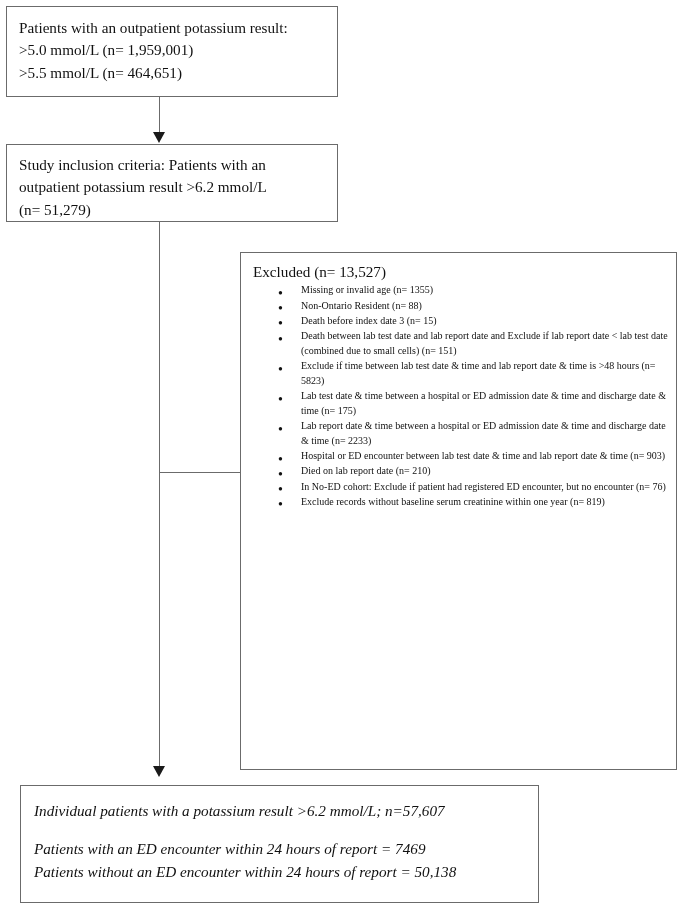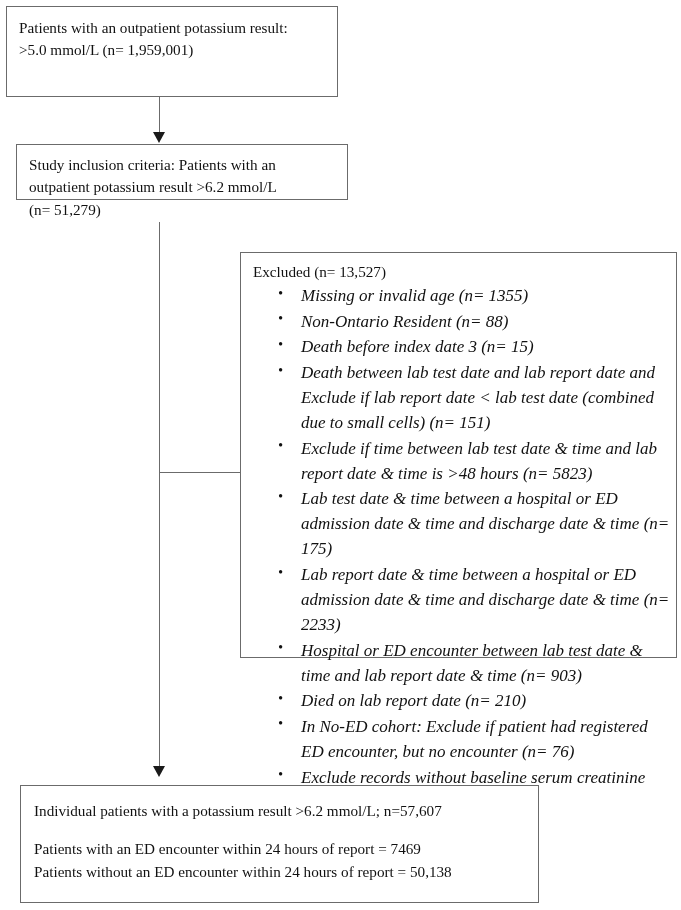--- a/index.html
+++ b/index.html
@@ -33,46 +33,45 @@
   .flow-box .box-pad {
     padding: 9px 11px 9px 11px;
   }
   .flow-box p {
     margin: 0;
     white-space: pre-wrap;
   }
 
   
   #box-source       { left: 6px;   top: 6px;   width: 332px; height: 91px; }
-  #box-inclusion    { left: 16px;   top: 144px; width: 332px; height: 56px; }
-  #box-excluded     { left: 240px; top: 252px; width: 437px; height: 406px; }
+  #box-inclusion    { left: 6px;   top: 144px; width: 332px; height: 78px; }
+  #box-excluded     { left: 240px; top: 252px; width: 437px; height: 518px; }
   #box-final        { left: 20px;  top: 785px; width: 519px; height: 118px; }
 
   #box-source .box-pad    { padding-top: 10px; padding-left: 12px; }
   #box-inclusion .box-pad { padding-top: 9px;  padding-left: 12px; }
-  #box-final .box-pad     { padding-top: 14px; padding-left: 13px; }
+  #box-final .box-pad     { padding-top: 14px; padding-left: 13px; font-style: italic; }
 
   
   .excluded-head {
     margin: 0 0 1px 0;
     font-size: 15.2px;
     line-height: 1.47;
   }
   ul.excl-list {
     list-style: none;
     margin: 0;
     padding: 0;
   }
   ul.excl-list li {
     position: relative;
     padding-left: 48px;
-    font-size: 17px;
+    font-size: 10px;
     line-height: 1.475;
     margin: 0 0 0.5px 0;
-    font-style: italic;
   }
   ul.excl-list li::before {
     content: "\2022";
     position: absolute;
     left: 25px;
     top: -0.5px;
     font-size: 14px;
     line-height: 1.6;
   }
   #box-excluded .box-pad {
@@ -118,20 +117,21 @@
 </style>
 </head>
 <body>
 
 <div id="flow-canvas">
 
   <div class="flow-box" id="box-source">
     <div class="box-pad">
       <p>Patients with an outpatient potassium result:</p>
       <p>&gt;5.0 mmol/L (n= 1,959,001)</p>
+      <p>&gt;5.5 mmol/L (n= 464,651)</p>
     </div>
   </div>
 
   <div class="conn conn-v" id="conn-v1"></div>
   <div id="arrow-1"></div>
 
   <div class="flow-box" id="box-inclusion">
     <div class="box-pad">
       <p>Study inclusion criteria: Patients with an</p>
       <p>outpatient potassium result &gt;6.2 mmol/L</p>

